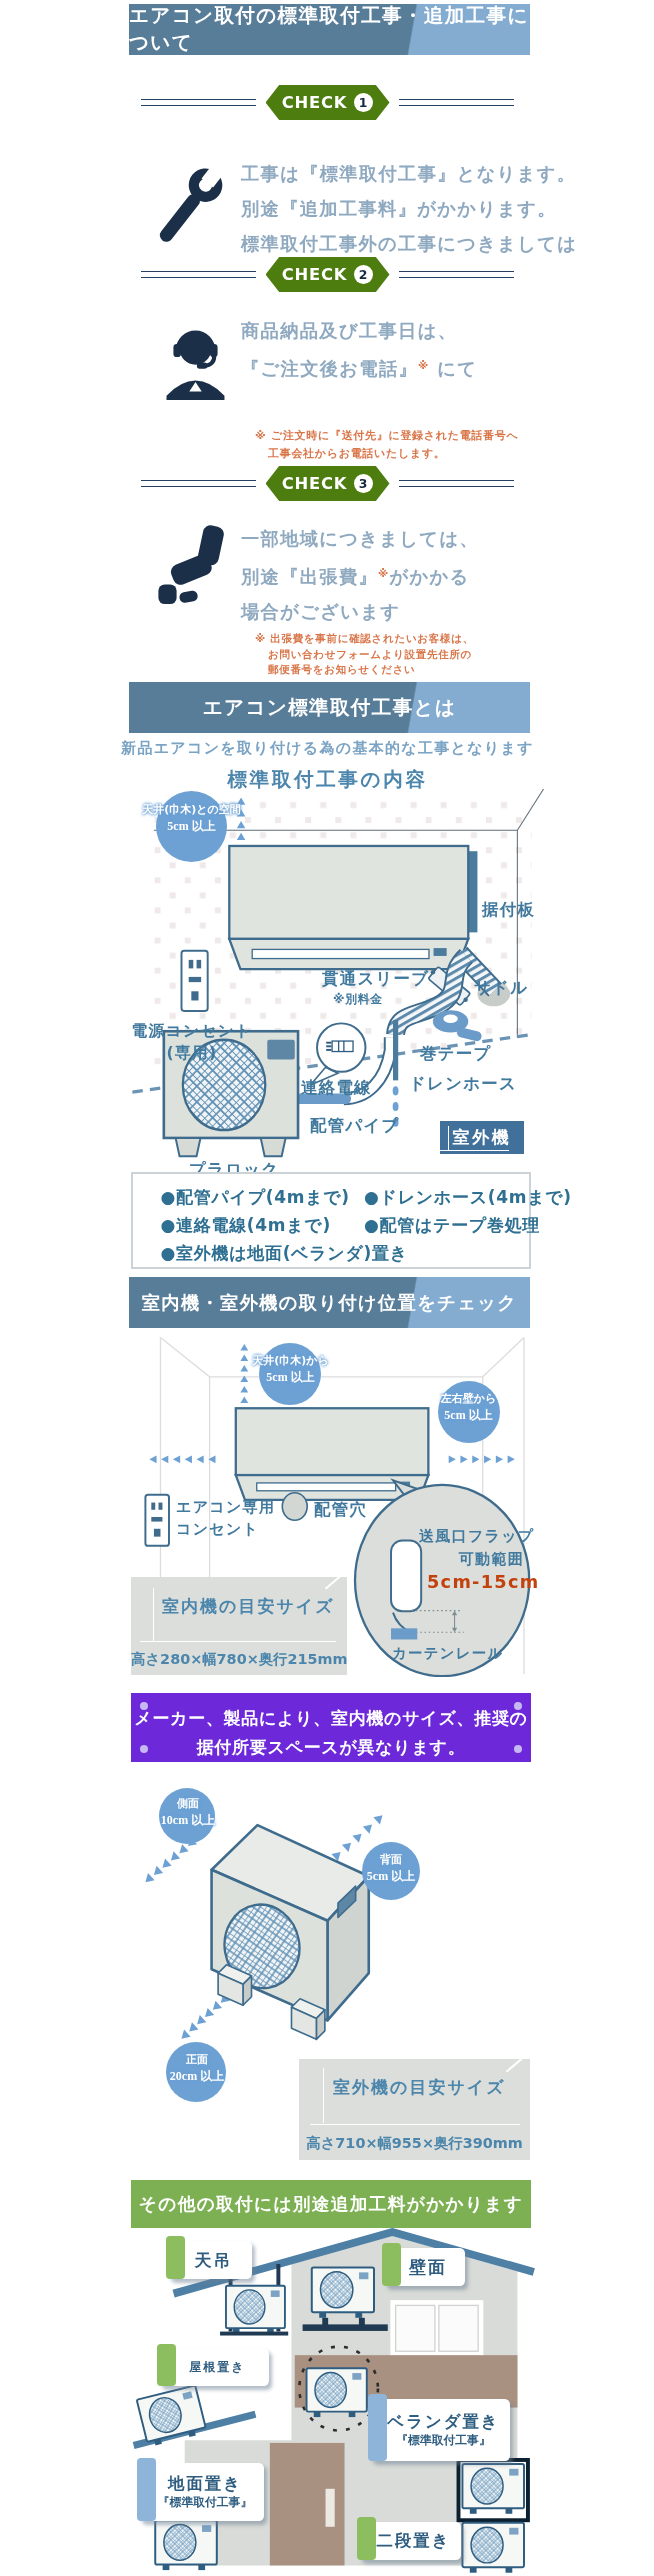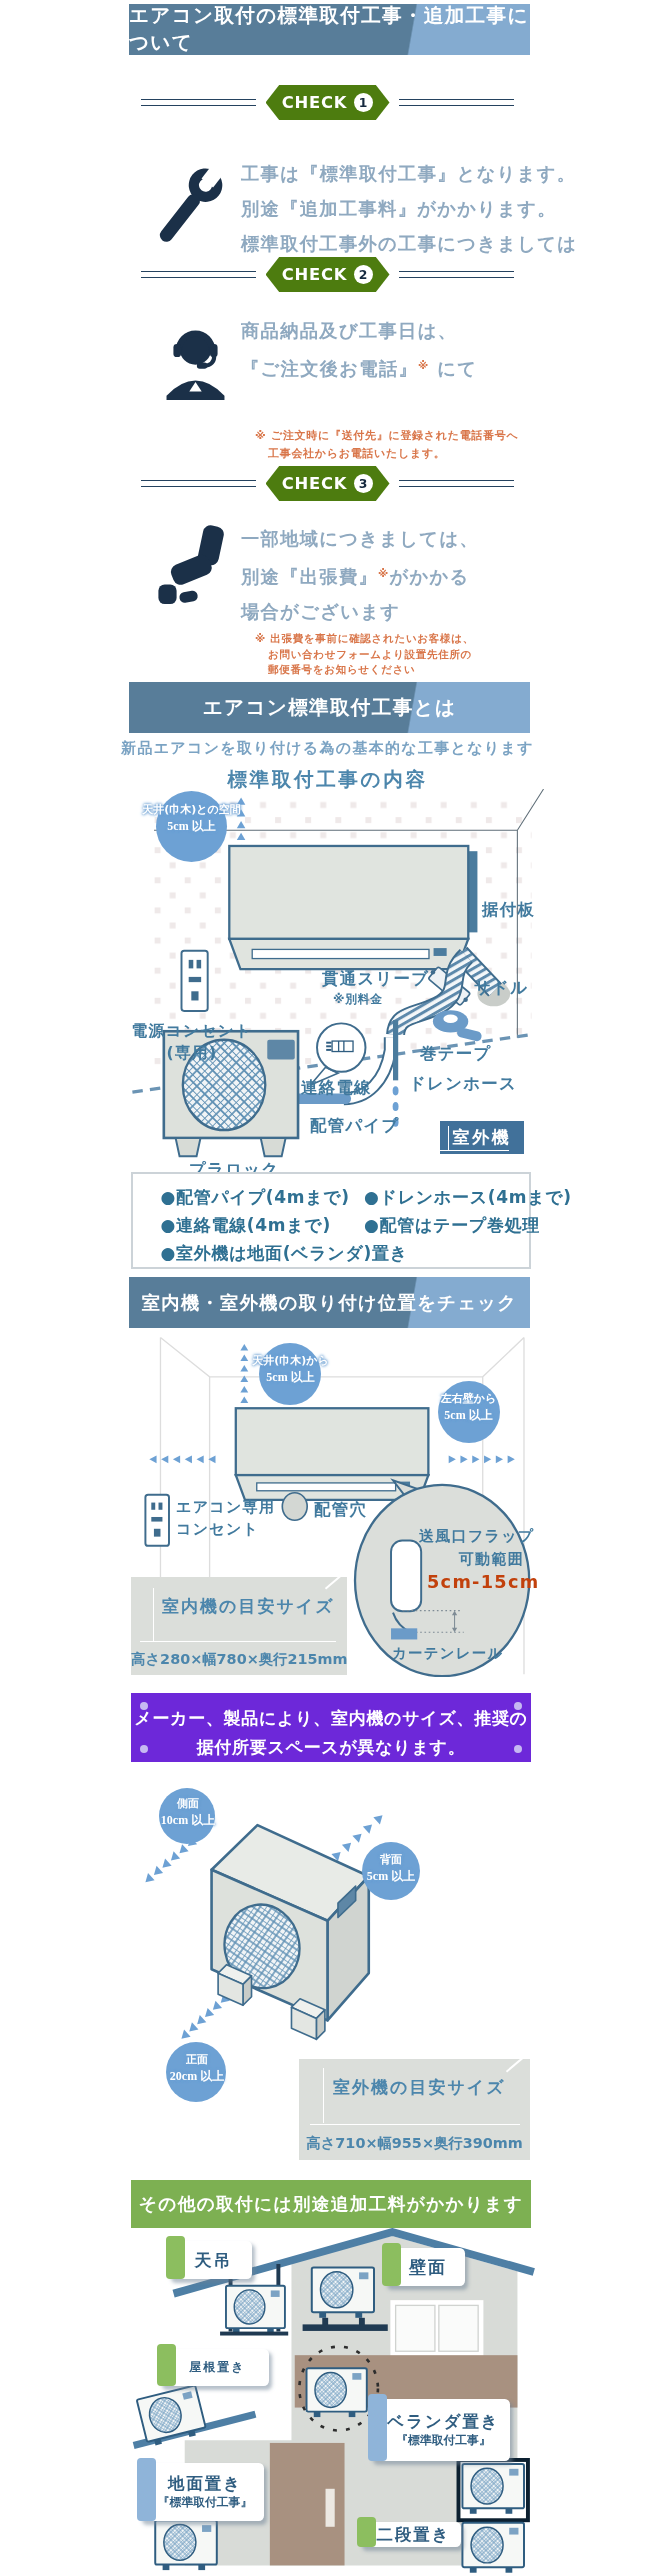--- a/index.html
+++ b/index.html
@@ -491,19 +491,19 @@
   <div class="hlabel" style="left:371px;top:2399px;width:132px;height:62px;">
     <span class="tab blue"></span>
     <span class="t" style="font-size:16.4px;">ベランダ置き</span>
     <span class="sub">『標準取付工事』</span>
   </div>
   <div class="hlabel" style="left:140px;top:2463px;width:117px;height:58px;">
     <span class="tab blue"></span>
     <span class="t" style="font-size:16.4px;">地面置き</span>
     <span class="sub">『標準取付工事』</span>
   </div>
-  <div class="hlabel" style="left:360px;top:2522px;width:94px;height:25px;">
+  <div class="hlabel" style="left:360px;top:2522px;width:94px;height:38px;">
     <span class="tab green"></span>
     <span class="t" style="font-size:16.4px;">二段置き</span>
   </div>
 
 </div>
 
 
 </body></html>

